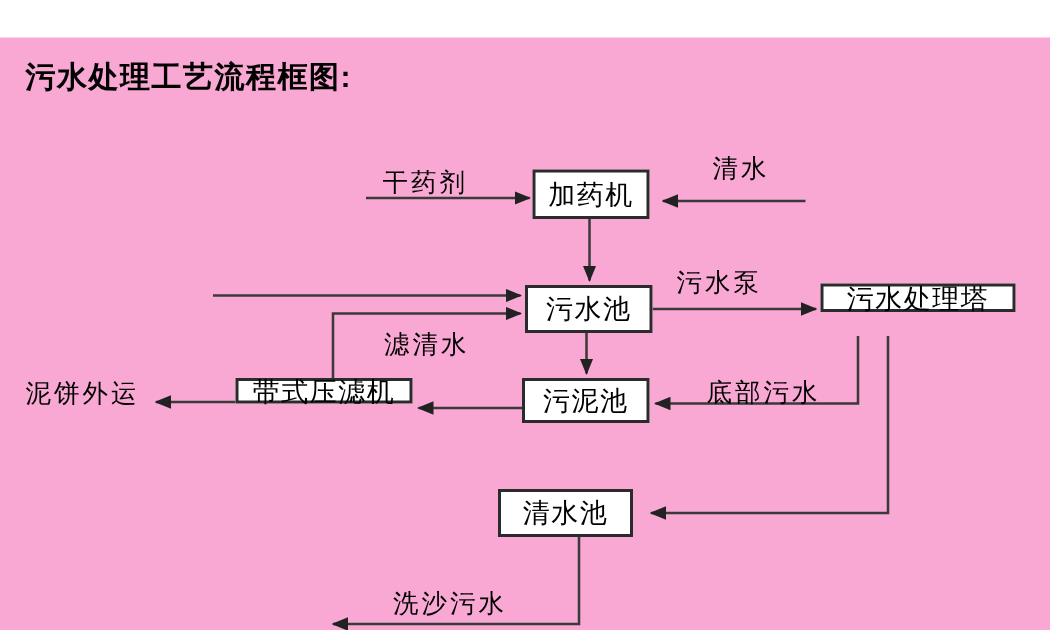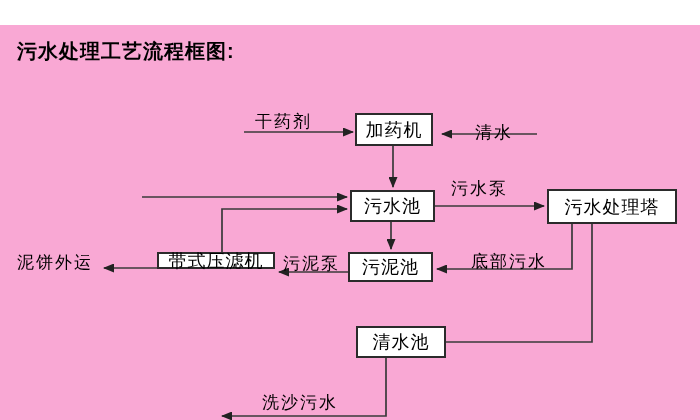--- a/index.html
+++ b/index.html
@@ -18,28 +18,28 @@
   }
   .flabel {
     position:absolute; font-size:17px; letter-spacing:2px; white-space:nowrap; z-index:2;
   }
   .arrows { position:absolute; left:0; top:0; z-index:1; }
   .arrows path { stroke:#3a3a3a; stroke-width:1.7; fill:none; }
 
   
   .n-dosing   { left:355px; top:88px;  width:78px;  height:33px; }
   .n-sewage   { left:350px; top:165px; width:85px;  height:32px;font-family:Liberation Mono, monospace; }
-  .n-tower    { left:547px; top:164px; width:130px; height:35px; }
+  .n-tower    { left:547px; top:164px; width:130px; height:19px; }
   .n-sludge   { left:348px; top:227px; width:85px;  height:30px; }
   .n-belt     { left:157px; top:227px; width:118px; height:17px; }
-  .n-clear    { left:356px; top:301px; width:90px;  height:32px; }
+  .n-clear    { left:332px; top:301px; width:90px;  height:32px; }
 
   
   .l-dry      { left:255px; top:85px;  }
-  .l-clearw   { left:475px; top:96px;  }
+  .l-clearw   { left:475px; top:76px;  }
   .l-sand     { left:168px; top:154px; }
   .l-spump    { left:451px; top:152px; }
   .l-filtered { left:256px; top:193px; }
   .l-slpump   { left:283px; top:227px; }
   .l-bottom   { left:471px; top:225px; }
   .l-mudcake  { left:17px;  top:226px; }
   .l-recycle  { left:262px; top:366px; }
 </style>
 </head>
 <body>
@@ -71,18 +71,18 @@
   <div class="node n-dosing">加药机</div>
   <div class="node n-sewage">污水池</div>
   <div class="node n-tower">污水处理塔</div>
   <div class="node n-sludge">污泥池</div>
   <div class="node n-belt">带式压滤机</div>
   <div class="node n-clear">清水池</div>
 
   <div class="flabel l-dry">干药剂</div>
   <div class="flabel l-clearw">清水</div>
   <div class="flabel l-spump">污水泵</div>
-  <div class="flabel l-slpump">污泥泵</div>
+  <div class="flabel l-filtered">滤清水</div>
   <div class="flabel l-bottom">底部污水</div>
   <div class="flabel l-mudcake">泥饼外运</div>
   <div class="flabel l-recycle">洗沙污水</div>
 
 </div>
 
 </body></html>

